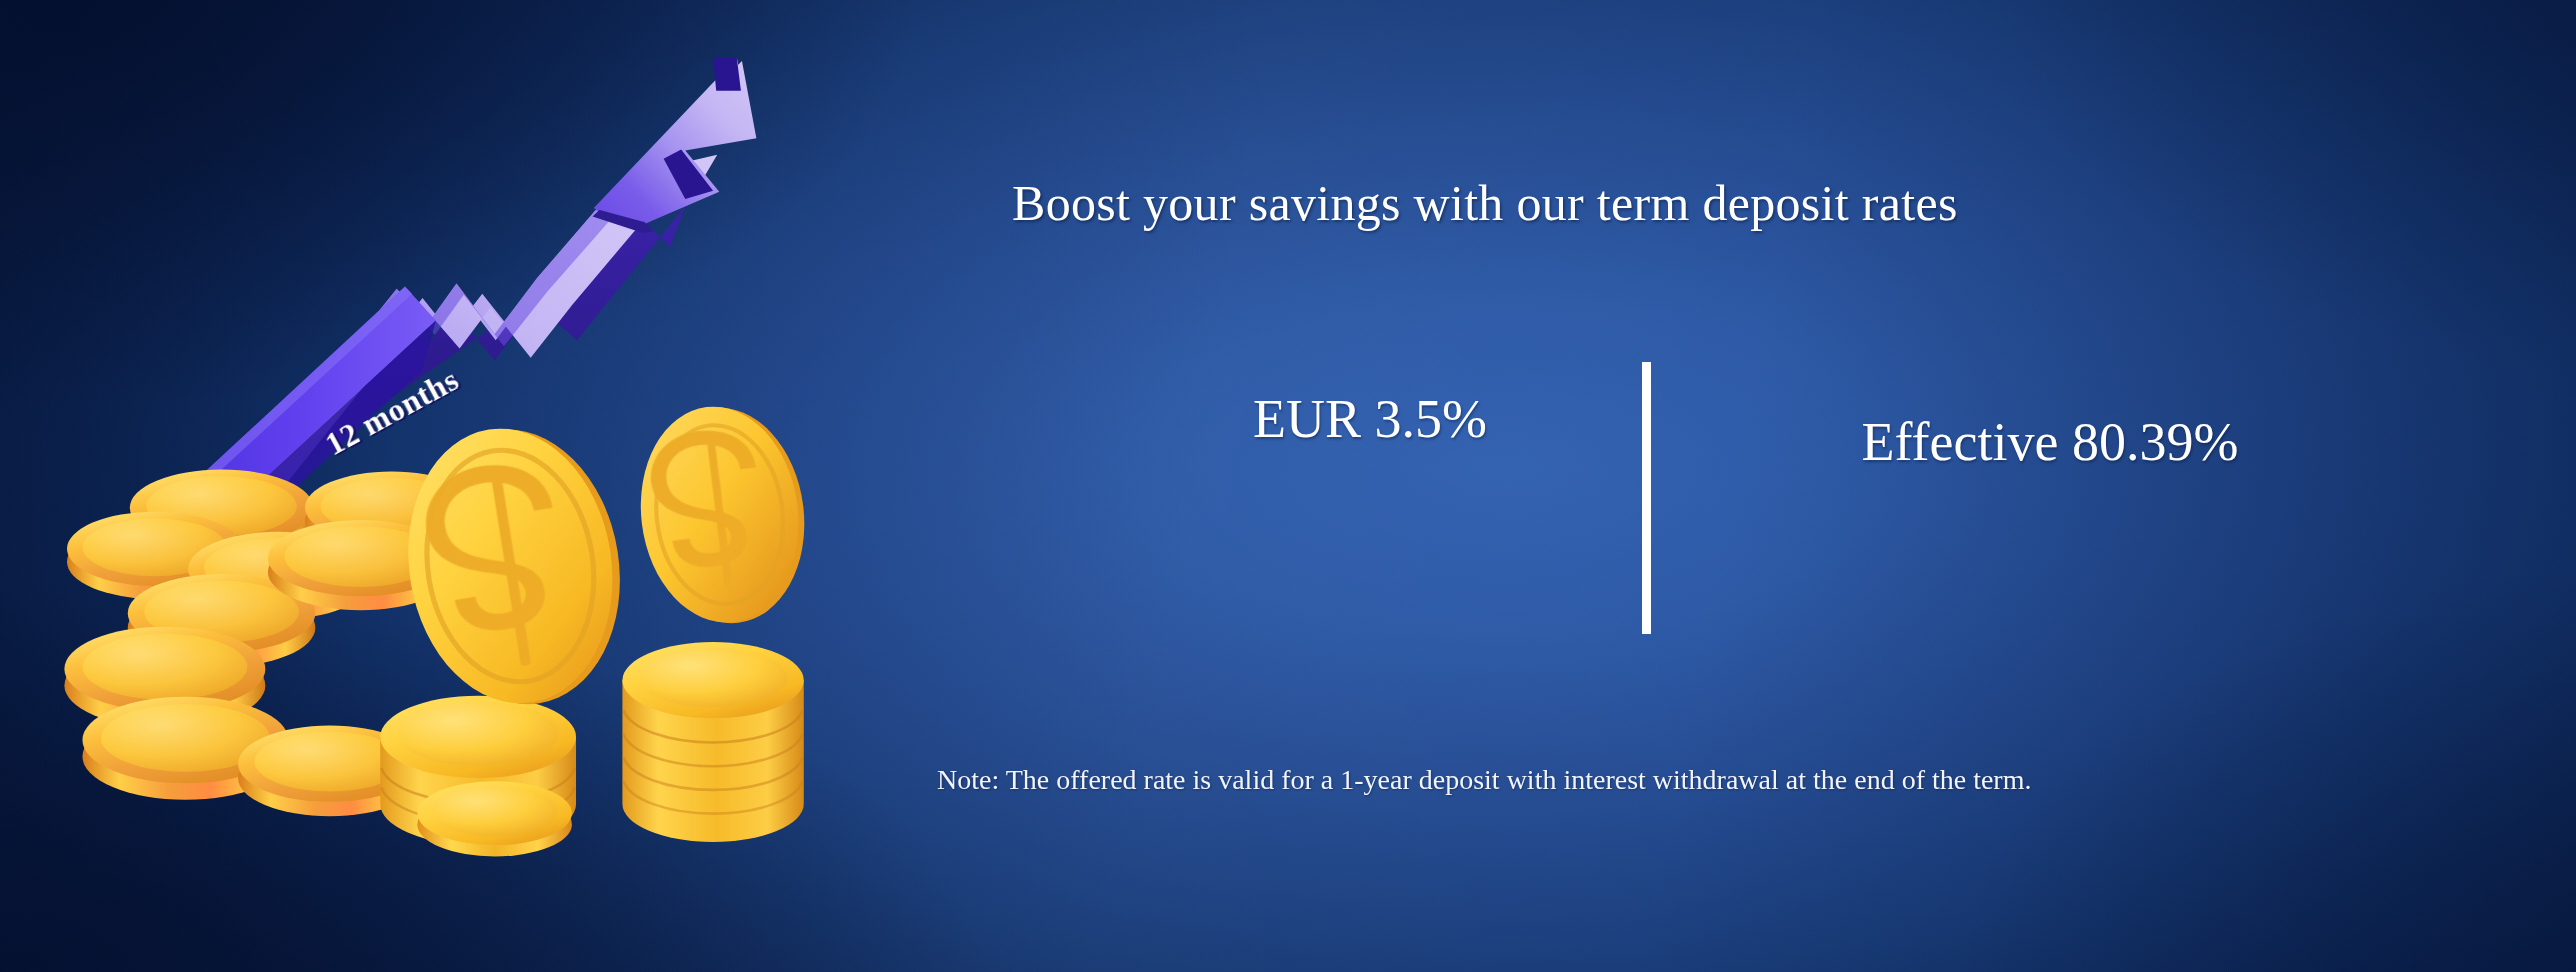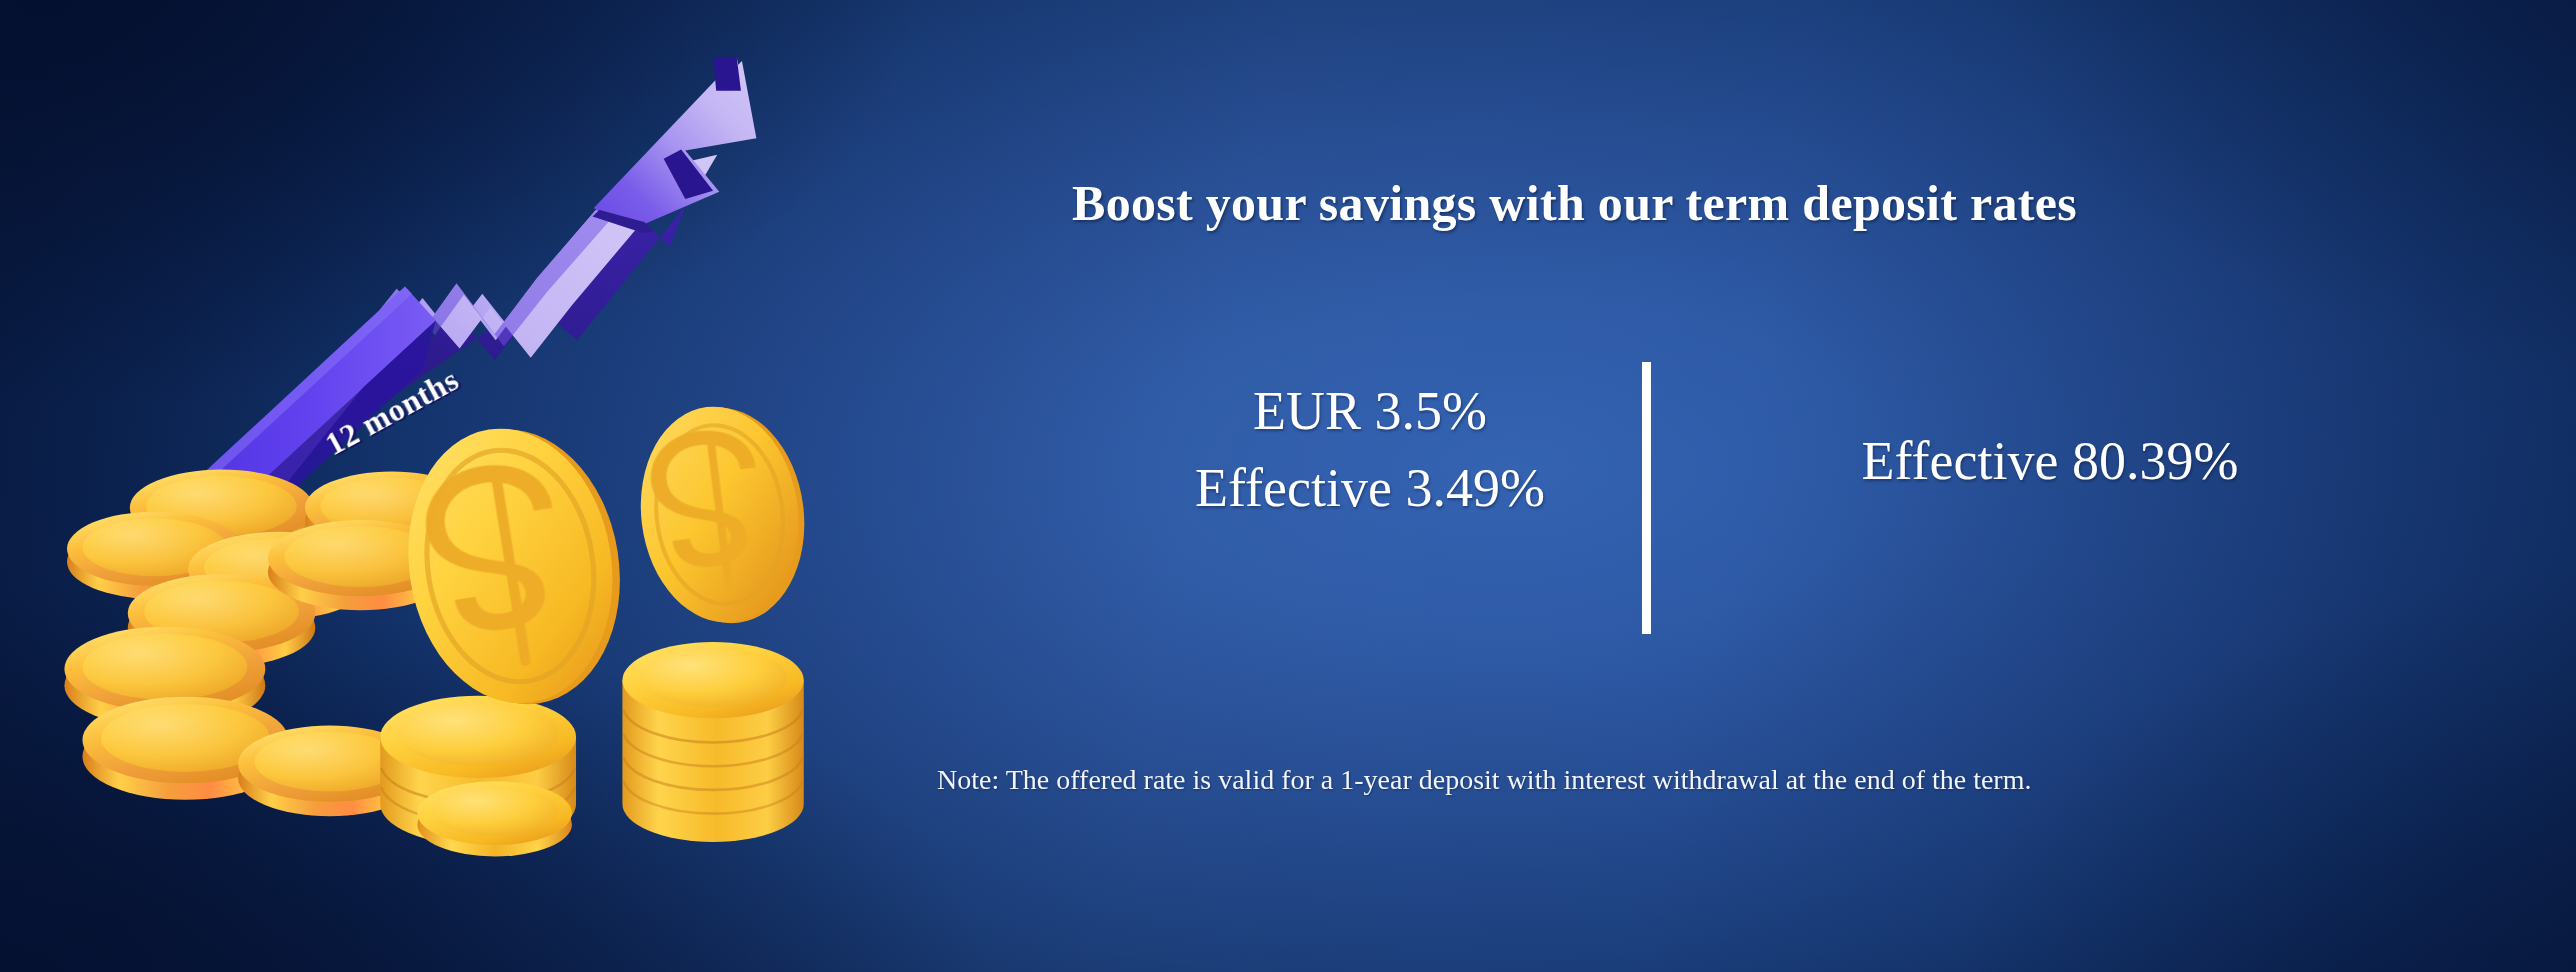--- a/index.html
+++ b/index.html
@@ -43,35 +43,35 @@
     pointer-events:none;
   }
 
   
   .art{ position:absolute; left:0; top:0; width:1082px; height:973px; }
   .art svg{ display:block; width:100%; height:100%; }
 
   
   .headline{
     position:absolute;
-    left:1072px; top:174px;
+    left:1012px; top:174px;
     font-size:50px;
-    font-weight:bold;
+    font-weight:normal;
     color:#ffffff;
     letter-spacing:0.3px;
     white-space:nowrap;
     text-shadow:1.5px 1.5px 2.6px rgba(4,16,44,.45);
   }
 
   .rates{
     position:absolute;
-    left:1061px; top:384px;
+    left:1061px; top:392px;
     width:1298px;
     display:flex;
-    align-items:center;
+    align-items:flex-start;
   }
   .rate-col{
     flex:1 1 0;
     text-align:center;
     white-space:nowrap;
   }
   .rate-col.left{ padding-right:31px; }
   .rate-col.right{ padding-left:31px; }
   .rate-amount{
     font-size:54px;
@@ -416,21 +416,20 @@
   </div>
 
   <div class="ribbon-label">12 months</div>
 
   <div class="headline">Boost your savings with our term deposit rates</div>
 
   <div class="rates">
 
     <div class="rate-col left">
       <div class="rate-amount">EUR 3.5%</div>
-      <div class="rate-effective">Effective 3.49%</div>
     </div>
 
     <div class="rate-col right">
       <div class="rate-effective">Effective 80.39%</div>
     </div>
 
   </div>
 
   <div class="divider"></div>
 

